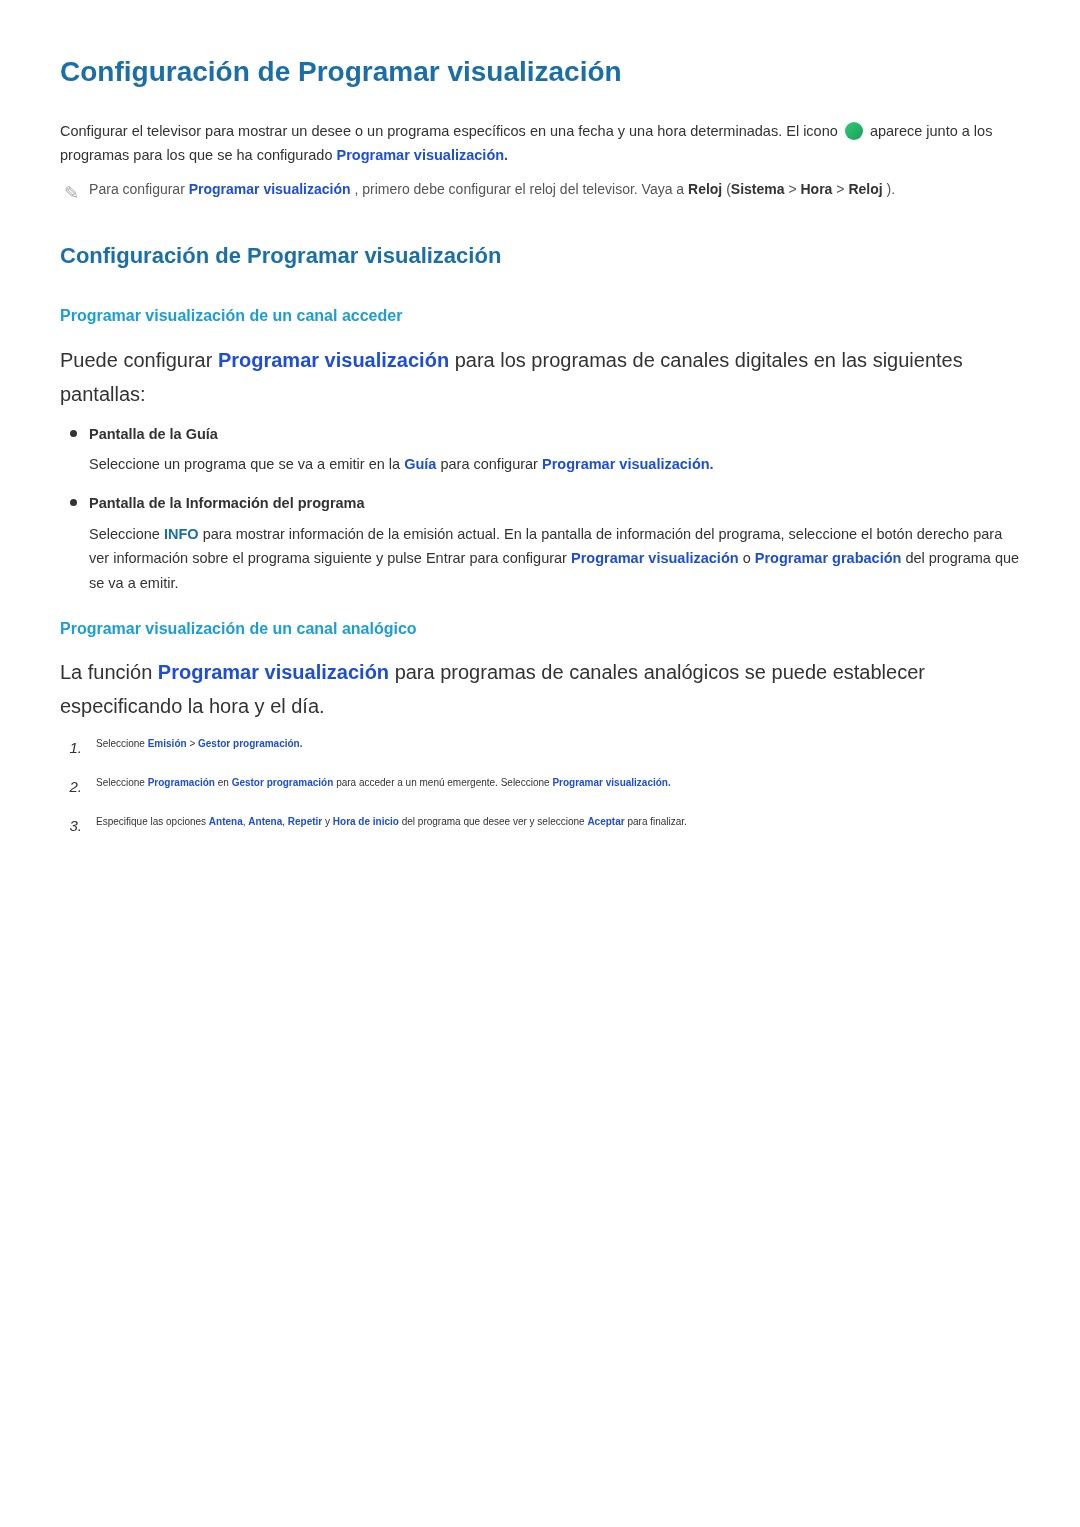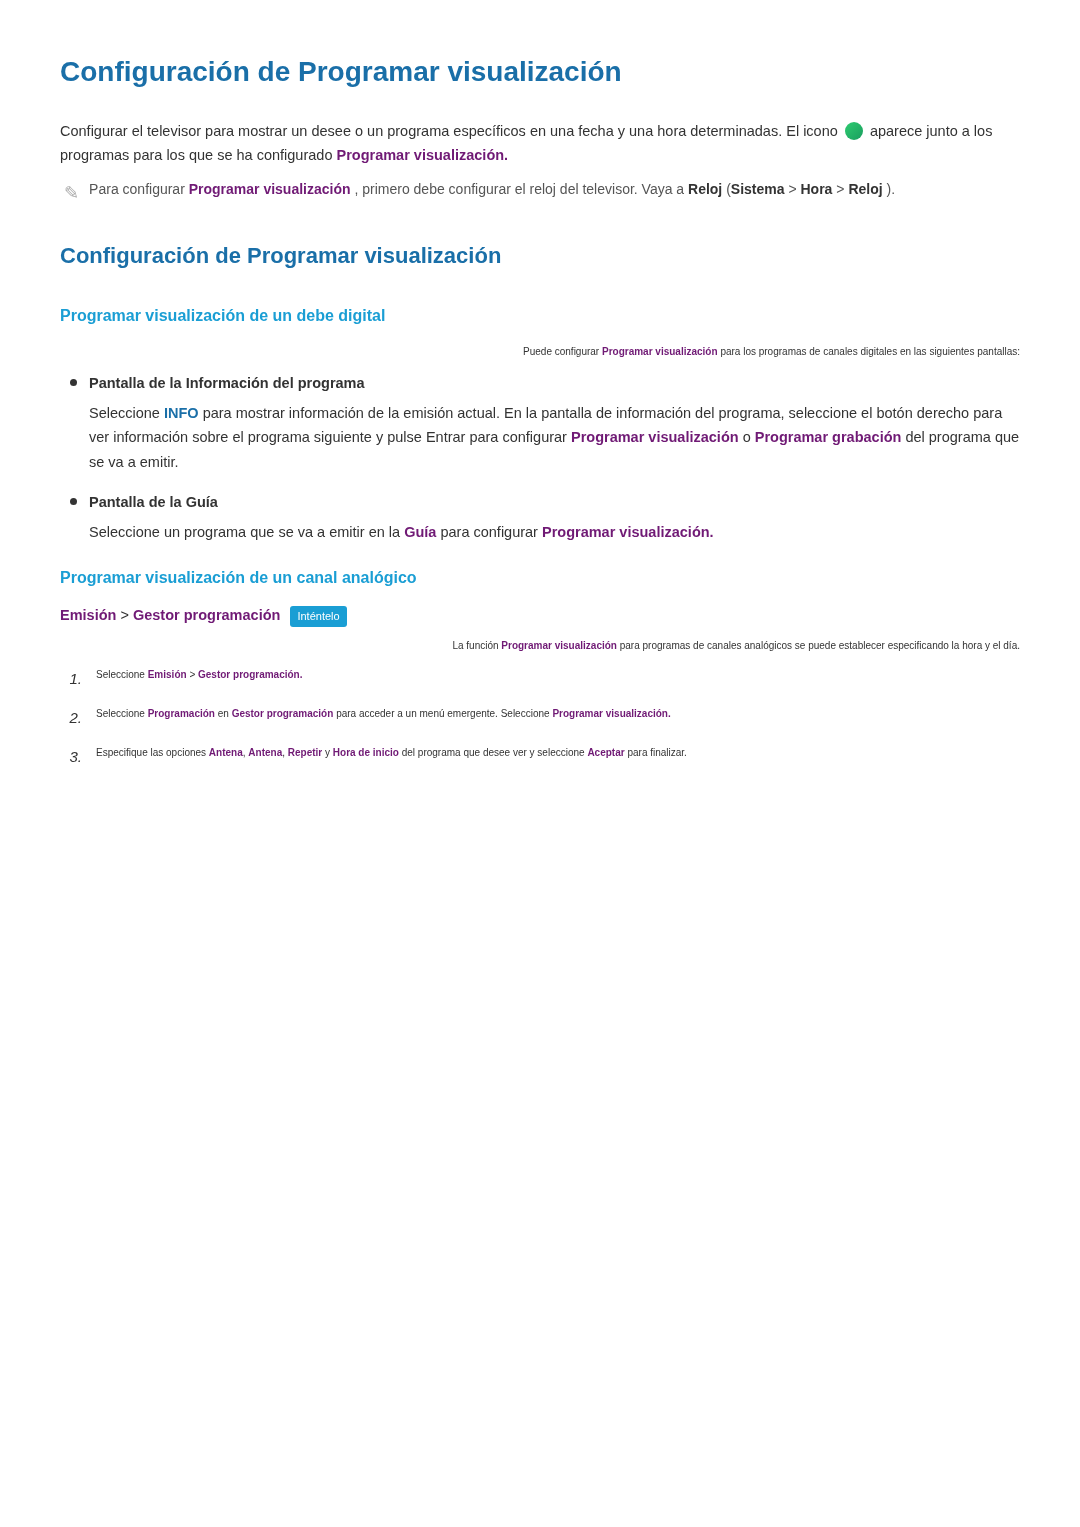--- a/index.html
+++ b/index.html
@@ -66,30 +66,29 @@
 
     .subsection-title {
       font-size: 16px;
       font-weight: bold;
       color: #1a9ed4;
       margin-top: 20px;
       margin-bottom: 14px;
     }
 
     .body-text {
-      font-size: 10px;
+      font-size: 20px;
       color: #333;
       margin-bottom: 12px;
       line-height: 1.7;
-      text-align: right;
     }
 
     .bold-link {
       font-weight: bold;
-      color: #701a75;
+      color: #1d4ed8;
     }
 
     .bold-text {
       font-weight: bold;
       color: #333;
     }
 
     .info-bold {
       font-weight: bold;
       color: #1a6fa8;
@@ -217,70 +216,64 @@
     <strong><span class="bold-text">Hora</span></strong>
     <span> &gt; </span>
     <strong><span class="bold-text">Reloj</span></strong>
     <span>).</span>
   </p>
 </div>
 
 <h2 class="section-title">Configuración de Programar visualización</h2>
 
 <div>
-  <h3 class="subsection-title">Programar visualización de un debe digital</h3>
+  <h3 class="subsection-title">Programar visualización de un canal acceder</h3>
 
   <p class="body-text">
     <span>Puede configurar</span>
     <strong><span class="bold-link">Programar visualización</span></strong>
     <span>para los programas de canales digitales en las siguientes pantallas:</span>
   </p>
 
   <ul class="bullet-list">
+
+    <li>
+      <span class="bullet-dot"></span>
+      <div class="bullet-content">
+        <div class="bullet-title">Pantalla de la Guía</div>
+        <div class="bullet-desc">
+          <span>Seleccione un programa que se va a emitir en la</span>
+          <strong><span class="bold-link">Guía</span></strong>
+          <span>para configurar</span>
+          <strong><span class="bold-link">Programar visualización.</span></strong>
+        </div>
+      </div>
+    </li>
 
     <li>
       <span class="bullet-dot"></span>
       <div class="bullet-content">
         <div class="bullet-title">Pantalla de la Información del programa</div>
         <div class="bullet-desc">
           <span>Seleccione</span>
           <strong><span class="info-bold">INFO</span></strong>
           <span>para mostrar información de la emisión actual. En la pantalla de información del programa, seleccione el botón derecho para ver información sobre el programa siguiente y pulse Entrar para configurar</span>
           <strong><span class="bold-link">Programar visualización</span></strong>
           <span> o </span>
           <strong><span class="bold-link">Programar grabación</span></strong>
           <span>del programa que se va a emitir.</span>
         </div>
       </div>
     </li>
-
-    <li>
-      <span class="bullet-dot"></span>
-      <div class="bullet-content">
-        <div class="bullet-title">Pantalla de la Guía</div>
-        <div class="bullet-desc">
-          <span>Seleccione un programa que se va a emitir en la</span>
-          <strong><span class="bold-link">Guía</span></strong>
-          <span>para configurar</span>
-          <strong><span class="bold-link">Programar visualización.</span></strong>
-        </div>
-      </div>
-    </li>
   </ul>
 </div>
 
 <div>
   <h3 class="subsection-title">Programar visualización de un canal analógico</h3>
 
-  <div class="emission-path">
-    <strong><span class="bold-link">Emisión</span></strong>
-    <span> &gt; </span>
-    <strong><span class="bold-link">Gestor programación</span></strong>
-    <span class="try-it-badge">Inténtelo</span>
-  </div>
 
   <p class="body-text">
     <span>La función</span>
     <strong><span class="bold-link">Programar visualización</span></strong>
     <span>para programas de canales analógicos se puede establecer especificando la hora y el día.</span>
   </p>
 
   <ol class="ordered-list">
 
     <li>

